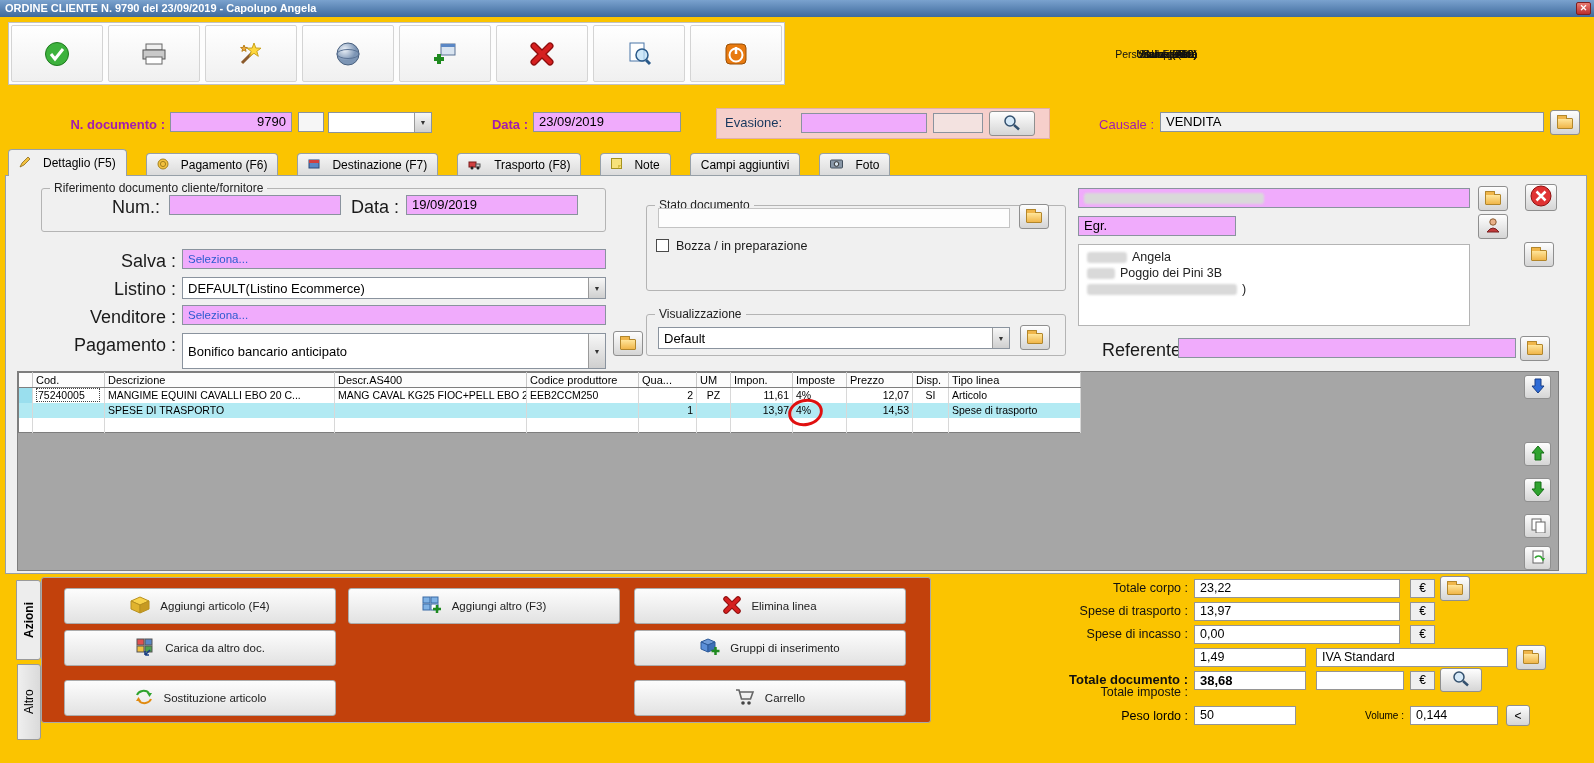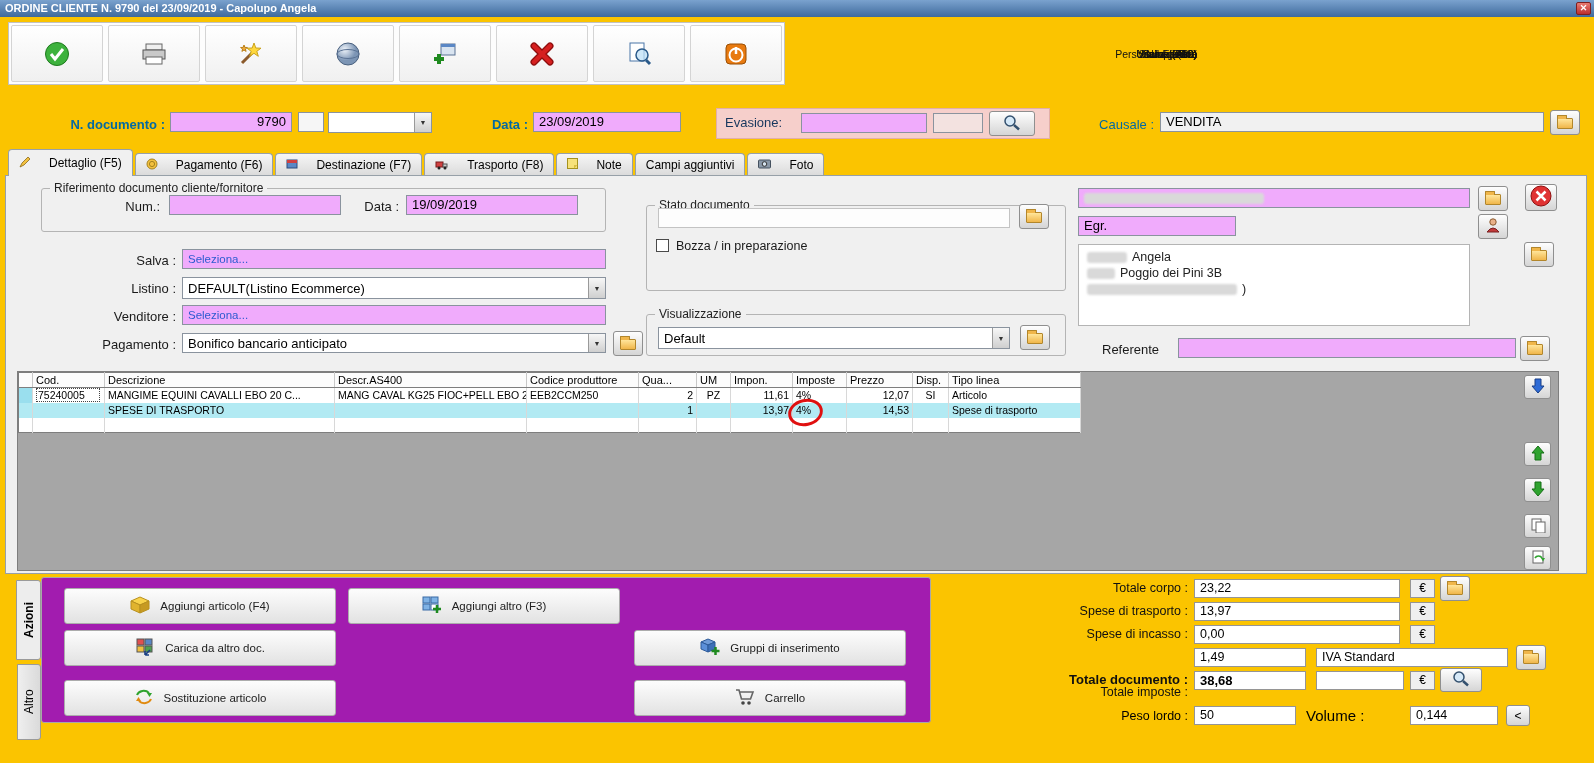--- a/index.html
+++ b/index.html
@@ -10,23 +10,23 @@
   #titlebar{position:absolute;left:0;top:0;width:1594px;height:17px;background:linear-gradient(180deg,#7AA2CE,#3F6A9C);color:#fff;font-weight:bold;font-size:11px;line-height:17px;padding-left:5px;white-space:nowrap}
   #wclose{position:absolute;right:3px;top:2px;width:15px;height:13px;background:linear-gradient(#E87B72,#BC2F2F);border:1px solid #7E1F1F;color:#fff;font-size:9px;line-height:11px;text-align:center;border-radius:2px;cursor:pointer;font-weight:bold}
 
   
   #toolbar{position:absolute;left:8px;top:22px;height:63px;display:flex;gap:5px;background:#FDFDFD;border:1px solid #C2C2C2;padding:2px;align-items:stretch}
   .tbtn{width:92px;display:flex;flex-direction:column;align-items:center;justify-content:center;gap:3px;background:linear-gradient(#FFFFFF,#F0F0F0);border:1px solid #D4D4D4;border-radius:2px;cursor:pointer}
   .tbtn .tl{font-size:10.5px;color:#111;white-space:nowrap}
   .ticon{height:28px;display:flex;align-items:center;justify-content:center}
 
   
-  .lb{position:absolute;font-size:13px;color:#0369a1;white-space:nowrap;line-height:20px}
+  .lb{position:absolute;font-size:13px;color:#a21caf;white-space:nowrap;line-height:20px}
   .lb.b{font-weight:bold}
-  .lb2{position:absolute;font-size:13px;color:#1A1A1A;white-space:nowrap;line-height:20px}
+  .lb2{position:absolute;font-size:18px;color:#1A1A1A;white-space:nowrap;line-height:20px}
   .inp{position:absolute;background:#f0abfc;border:1px solid #8A939E;font-size:13px;line-height:18px;padding:0 5px;white-space:nowrap;overflow:hidden}
   .inp.r{text-align:right}
   .sel{position:absolute;background:#fff;border:1px solid #8A939E;overflow:hidden}
   .selv{position:absolute;left:5px;top:50%;transform:translateY(-50%);font-size:13px;white-space:nowrap}
   .dd{position:absolute;right:0;top:0;bottom:0;width:17px;background:linear-gradient(#F7F7F7,#CFCFCF);border-left:1px solid #9A9A9A;display:flex;align-items:center;justify-content:center;font-size:7px;color:#333;cursor:pointer}
   .link{color:#2D5BD0;font-size:11.5px}
   .sbtn{position:absolute;width:30px;height:25px;display:flex;align-items:center;justify-content:center;background:linear-gradient(#FEFEFE,#D5D5D5);border:1px solid #8F8F8F;border-radius:3px;cursor:pointer}
   .folder{display:inline-block;width:16px;height:11px;background:linear-gradient(#FFE59A,#F0B64A);border:1px solid #B2862B;border-radius:1px;position:relative;margin-top:2px}
   .folder::before{content:"";position:absolute;left:-1px;top:-4px;width:8px;height:3px;background:#F0B64A;border:1px solid #B2862B;border-bottom:none;border-radius:1px 1px 0 0}
   .checkbox{position:absolute;width:13px;height:13px;background:#fff;border:1px solid #4A4A4A}
@@ -42,40 +42,40 @@
   #evas-l{position:absolute;left:8px;top:6px;font-weight:normal;font-size:13px;color:#17375E}
   #f-ev1{left:84px;top:4px;width:126px;height:20px}
   #f-ev2{left:216px;top:4px;width:50px;height:20px;background:#F3E2E0}
   #b-ev{left:272px;top:2px;width:46px;height:25px}
   #p-caus-l{left:1090px;top:115px;width:64px;text-align:right}
   #f-caus{left:1160px;top:112px;width:384px;height:20px;background:#F1F1F1}
   #b-caus{left:1550px;top:110px}
 
   
   #tabs{position:absolute;left:8px;top:149px;height:27px;display:flex;align-items:flex-end}
-  .tab{height:23px;padding:0 10px;background:linear-gradient(#F6F6F6,#DADADA);border:1px solid #97A0A8;border-bottom:none;border-radius:4px 4px 0 0;margin-right:2px;display:flex;align-items:center;gap:18px;font-size:12px;white-space:nowrap;cursor:pointer}
+  .tab{height:23px;padding:0 10px;background:linear-gradient(#F6F6F6,#DADADA);border:1px solid #97A0A8;border-bottom:none;border-radius:4px 4px 0 0;margin-right:19px;display:flex;align-items:center;gap:12px;font-size:12px;white-space:nowrap;cursor:pointer}
   .tab.active{height:27px;background:#F0F0F0;z-index:3;position:relative}
 
   
   #page{position:absolute;left:5px;top:175px;width:1582px;height:399px;background:#F0F0F0;border:1px solid #97A0A8;z-index:2}
   .gb{position:absolute;border:1px solid #B4B4B4;border-radius:3px}
   .leg{position:absolute;top:-8px;left:8px;background:#F0F0F0;padding:0 4px;font-size:12px;color:#222;white-space:nowrap}
   #gb-rif{left:35px;top:12px;width:565px;height:44px}
   #rif-num-l{left:98px;top:21px;width:56px;text-align:right}
   #f-num{left:163px;top:19px;width:172px;height:20px}
   #rif-data-l{left:343px;top:21px;width:50px;text-align:right}
   #f-rifdata{left:400px;top:19px;width:172px;height:20px}
   #l-agente{left:40px;top:75px;width:130px;text-align:right}
   #f-agente{left:176px;top:73px;width:424px;height:20px}
   #l-listino{left:40px;top:103px;width:130px;text-align:right}
   #f-listino{left:176px;top:101px;width:424px;height:22px}
   #l-vend{left:40px;top:131px;width:130px;text-align:right}
   #f-vend{left:176px;top:129px;width:424px;height:20px}
   #l-pag{left:40px;top:159px;width:130px;text-align:right}
-  #f-pag{left:176px;top:157px;width:424px;height:20px}
+  #f-pag{left:176px;top:157px;width:424px;height:36px}
   #b-pag{left:607px;top:155px}
   #gb-stato{left:640px;top:29px;width:420px;height:86px}
   #f-stato{left:652px;top:32px;width:352px;height:20px;border-color:#C3C3C3;background:#FDFDFD}
   #b-stato{left:1013px;top:28px}
   #cb-bozza{left:650px;top:63px}
   #l-bozza{left:670px;top:60px;font-size:12.5px}
   #gb-vis{left:640px;top:138px;width:420px;height:42px}
   #f-vis{left:652px;top:151px;width:352px;height:22px}
   #b-vis{left:1014px;top:149px}
   #f-cu1{left:1072px;top:12px;width:392px;height:20px}
@@ -105,21 +105,21 @@
   tr.r3 td{height:13px}
   .focusbox{display:inline-block;min-width:64px;border:1px dotted #444;padding:0 1px}
   #redcircle{position:absolute;left:782px;top:223px;width:35px;height:27px;border:3px solid #E01010;border-radius:50%;transform:rotate(-12deg);z-index:5}
   .gsb{position:absolute;left:1518px;width:27px;height:24px;display:flex;align-items:center;justify-content:center;background:linear-gradient(#FDFDFD,#D5D5D5);border:1px solid #8F8F8F;border-radius:3px;cursor:pointer}
   #b-g1{top:199px}#b-g2{top:266px}#b-g3{top:302px}#b-g4{top:338px}#b-g5{top:370px}
 
   
   .vtab{position:absolute;display:flex;align-items:center;justify-content:center;writing-mode:vertical-rl;transform:rotate(180deg);border:1px solid #9A9A9A;font-size:12px;border-radius:3px 0 0 3px;cursor:pointer}
   #vt-azioni{left:16px;top:580px;width:25px;height:80px;font-weight:bold;background:#EDEDED}
   #vt-altro{left:17px;top:664px;width:24px;height:76px;background:linear-gradient(90deg,#DADADA,#EFEFEF)}
-  #actpanel{position:absolute;left:41px;top:577px;width:890px;height:146px;background:#a21caf;border:1px solid #A8A8A8;border-radius:3px}
+  #actpanel{position:absolute;left:41px;top:577px;width:890px;height:146px;background:#c2410c;border:1px solid #A8A8A8;border-radius:3px}
   .abtn{position:absolute;width:272px;height:36px;display:flex;align-items:center;justify-content:center;gap:10px;background:linear-gradient(#FDFDFD,#E2E2E2);border:1px solid #ACACAC;border-radius:3px;font-size:11.5px;color:#222;cursor:pointer;white-space:nowrap}
   #ab1{left:22px;top:10px}#ab2{left:22px;top:52px}#ab3{left:22px;top:102px}
   #ab4{left:306px;top:10px}#ab5{left:306px;top:52px}
   #ab6{left:592px;top:10px}#ab7{left:592px;top:52px}#ab8{left:592px;top:102px}
 
   
   .tl{position:absolute;left:988px;width:200px;text-align:right;font-size:12.5px;color:#101010;line-height:20px;white-space:nowrap}
   #tl1{top:578px}#tl2{top:601px}#tl3{top:624px}#tl4{top:682px}
   #tl5{top:670px;font-weight:bold;font-size:13px}
   .tv{position:absolute;left:1194px;width:206px;height:19px;background:#fff;border:1px solid #959595;text-align:left;font-size:12.5px;line-height:17px;padding:0 5px;white-space:nowrap}
@@ -128,21 +128,21 @@
   #iva{position:absolute;left:1316px;top:648px;width:192px;height:19px;background:#fff;border:1px solid #959595;font-size:12.5px;line-height:17px;padding:0 5px}
   #tv5{top:671px;width:112px;font-weight:bold;font-size:13px}
   #tv5b{position:absolute;left:1316px;top:671px;width:88px;height:19px;background:#fff;border:1px solid #959595}
   .te{position:absolute;left:1410px;width:25px;height:19px;background:#EFEFEF;border:1px solid #959595;text-align:center;font-size:12px;line-height:17px}
   #te1{top:579px}#te2{top:602px}#te3{top:625px}#te5{top:671px}
   #b-t1{left:1440px;top:576px}
   #b-t4{left:1516px;top:645px}
   #b-t5{left:1440px;top:668px;width:42px;height:24px}
   #pl{position:absolute;left:1046px;top:706px;width:142px;text-align:right;font-size:12.5px;line-height:20px}
   #pv{left:1194px;top:706px;width:102px;height:19px}
-  #vl{position:absolute;left:1306px;top:706px;width:98px;text-align:left;font-size:15px;line-height:20px}
+  #vl{position:absolute;left:1306px;top:706px;width:98px;text-align:right;font-size:10px;line-height:20px}
   #vv{left:1410px;top:706px;width:88px;height:19px}
   #b-lt{position:absolute;left:1506px;top:705px;width:24px;height:21px;display:flex;align-items:center;justify-content:center;background:linear-gradient(#FDFDFD,#D5D5D5);border:1px solid #8F8F8F;border-radius:3px;font-size:12px;cursor:pointer}
 </style>
 </head>
 <body>
 
 <div id="titlebar">
   <span>ORDINE CLIENTE N. 9790 del 23/09/2019 - Capolupo Angela</span>
   <span id="wclose">✕</span>
 </div>
@@ -541,20 +541,27 @@
   <div class="abtn" id="ab4">
     <span><svg width="20" height="18" viewBox="0 0 20 18">
           <rect x="1" y="1" width="7" height="6" fill="#7FB2E5" stroke="#3A6BA5"></rect>
           <rect x="9" y="1" width="7" height="6" fill="#7FB2E5" stroke="#3A6BA5"></rect>
           <rect x="1" y="8" width="7" height="6" fill="#7FB2E5" stroke="#3A6BA5"></rect>
           <rect x="9" y="8" width="7" height="6" fill="#fff" stroke="#3A6BA5"></rect>
           <path d="M15 9 v8 M11 13 h8" stroke="#1F8A1F" stroke-width="2.5"></path>
         </svg></span>
     <span>Aggiungi altro (F3)</span>
   </div>
+  <div class="abtn" id="ab6">
+    <span><svg width="18" height="18" viewBox="0 0 18 18">
+          <path d="M3 3 L15 15 M15 3 L3 15" stroke="#8E0E0E" stroke-width="5.5" stroke-linecap="round"></path>
+          <path d="M3 3 L15 15 M15 3 L3 15" stroke="#D62020" stroke-width="3.5" stroke-linecap="round"></path>
+        </svg></span>
+    <span>Elimina linea</span>
+  </div>
   <div class="abtn" id="ab7">
     <span><svg width="20" height="18" viewBox="0 0 20 18">
           <polygon points="8,1 15,4 8,7 1,4" fill="#6F9BD8" stroke="#2D5A99"></polygon>
           <polygon points="1,4 8,7 8,14 1,11" fill="#5B8FD9" stroke="#2D5A99"></polygon>
           <polygon points="15,4 8,7 8,14 15,11" fill="#3C6FB8" stroke="#2D5A99"></polygon>
           <path d="M15.5 9 v8 M11.5 13 h8" stroke="#1F8A1F" stroke-width="2.5"></path>
         </svg></span>
     <span>Gruppi di inserimento</span>
   </div>
   <div class="abtn" id="ab8">

